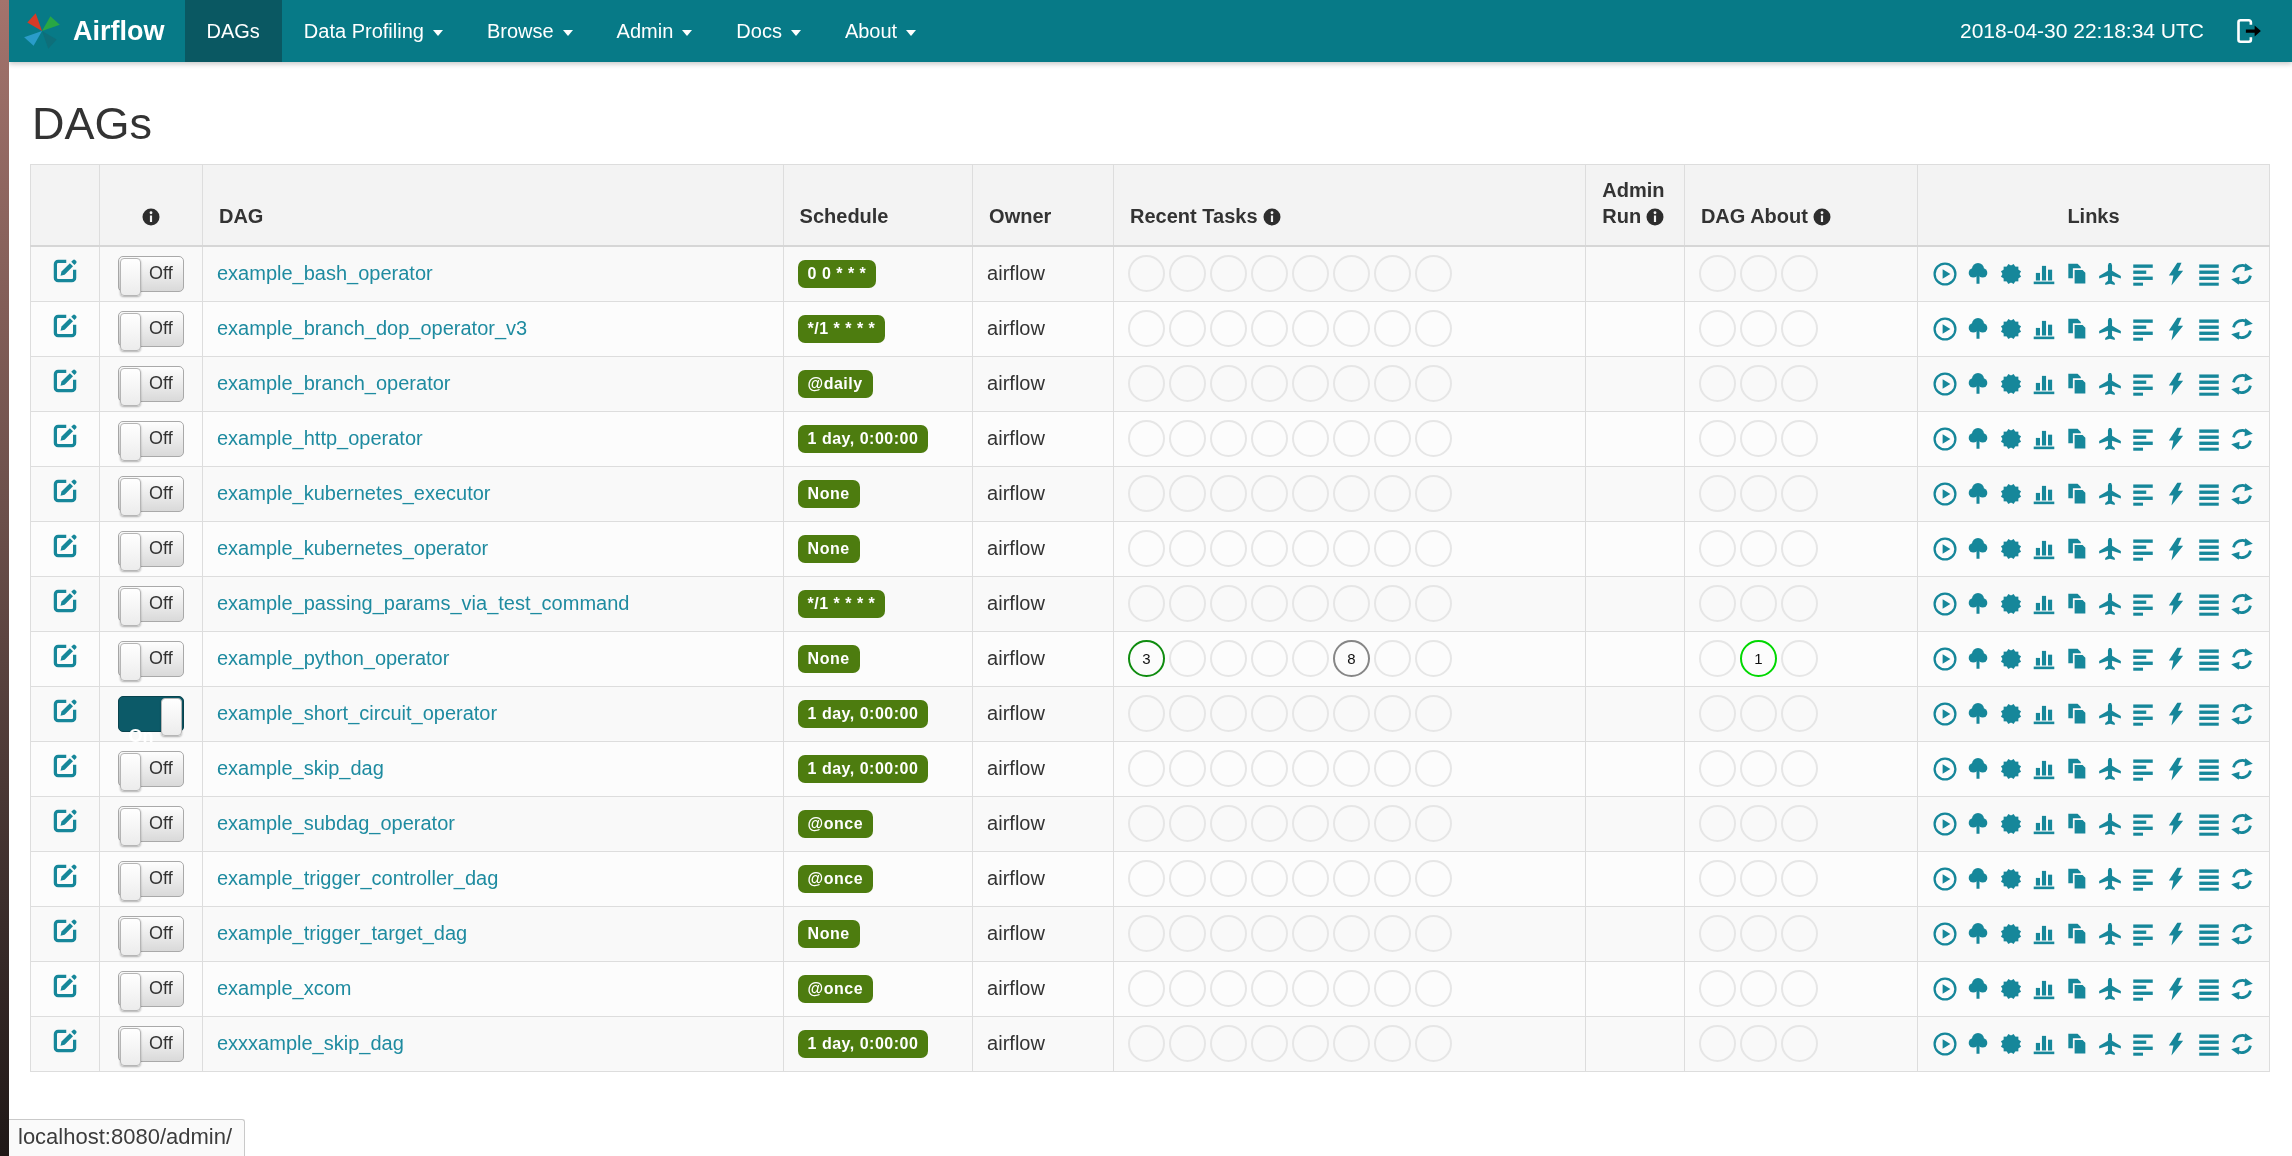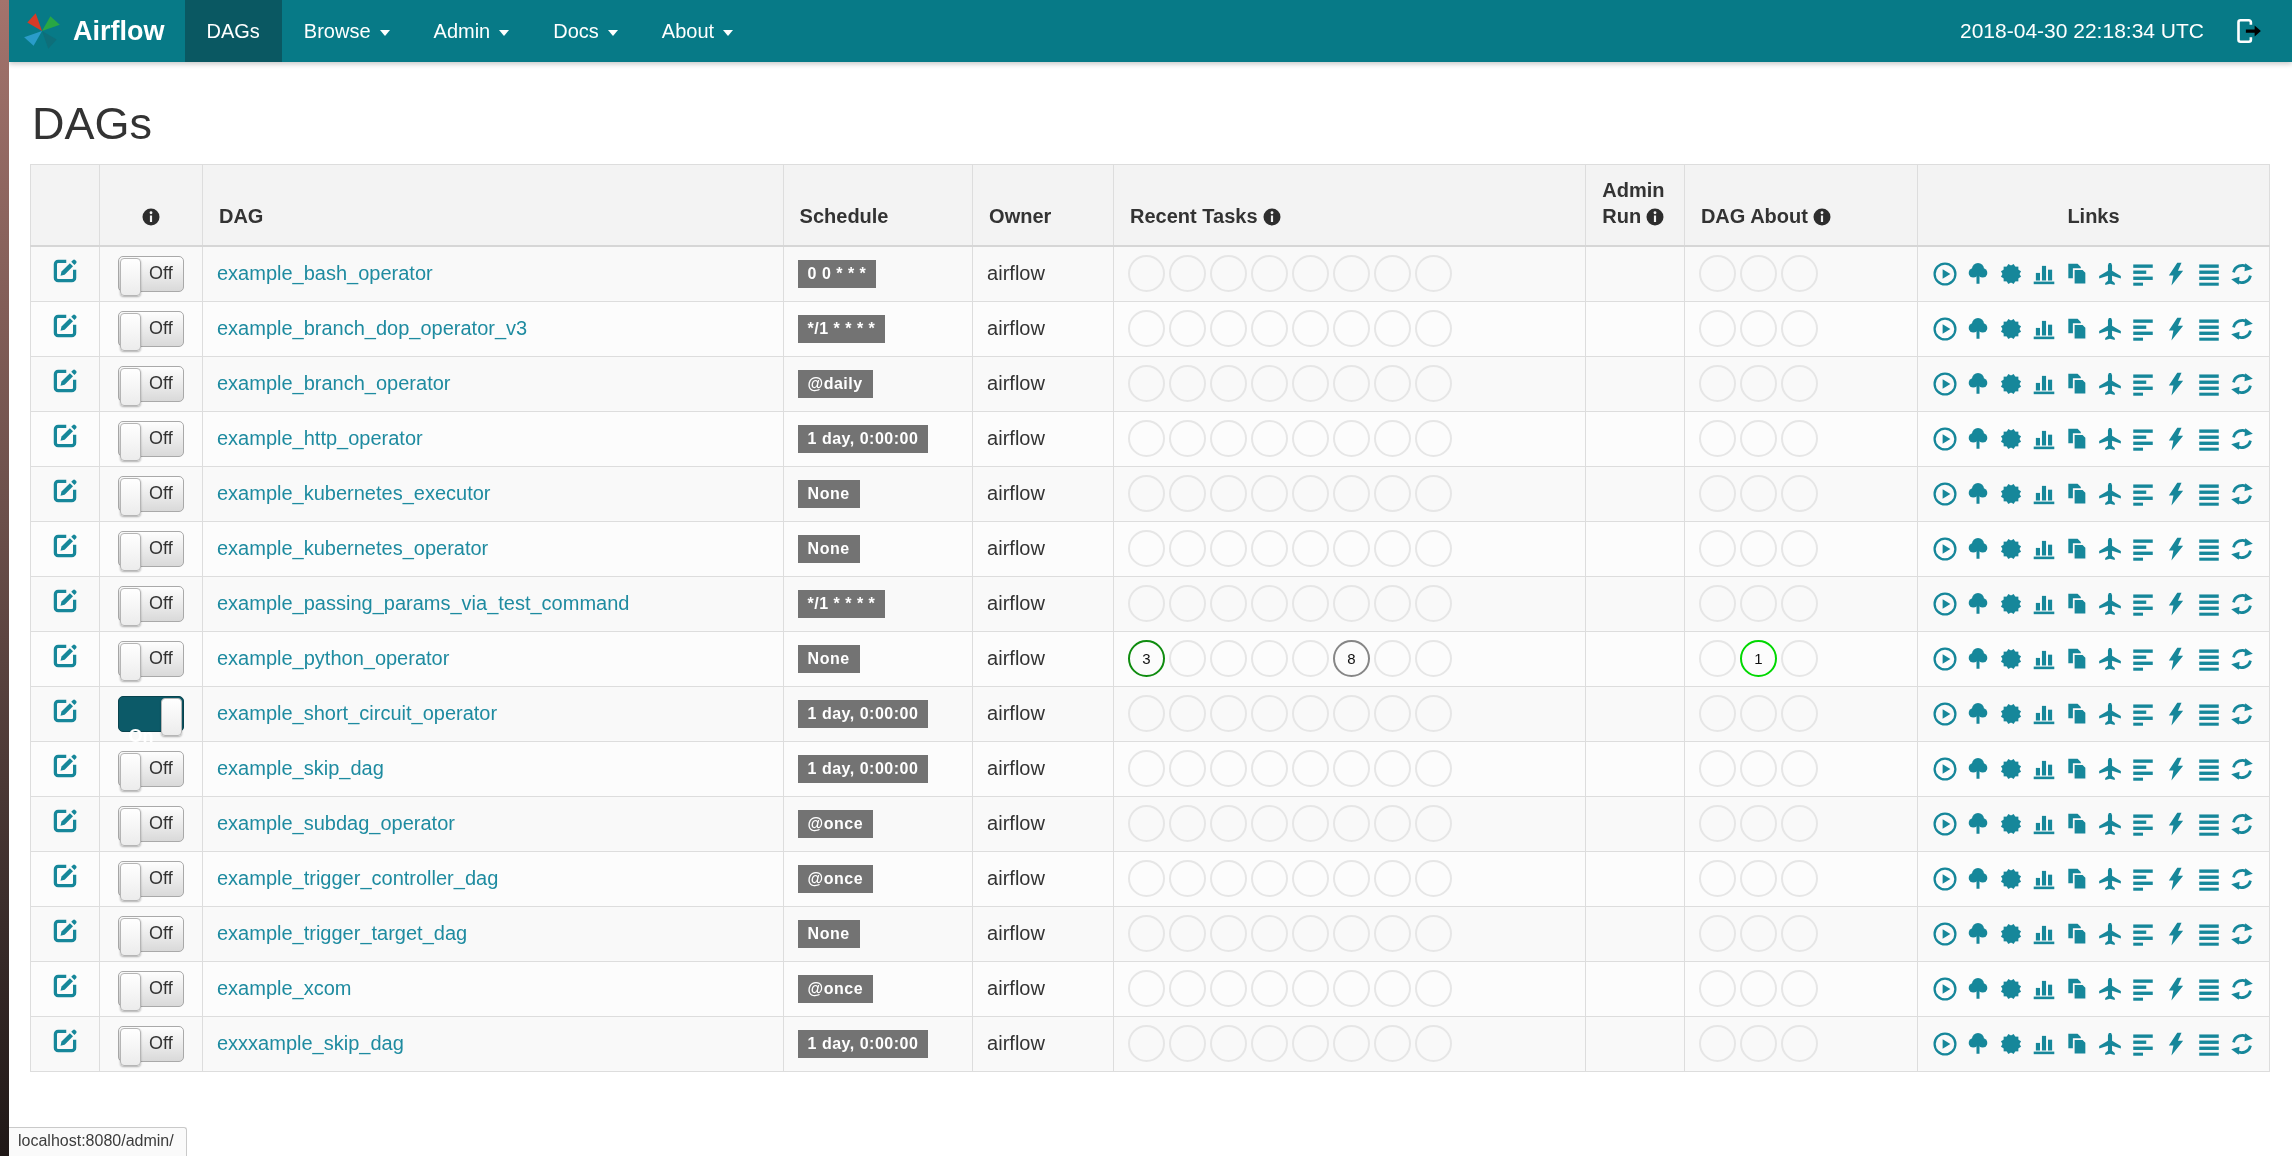--- a/index.html
+++ b/index.html
@@ -41,22 +41,22 @@
   .dag-table th,.dag-table td{border:1px solid #ddd;}
   .dag-table thead th{background:#f3f3f3;vertical-align:bottom;text-align:left;
     padding:12px 16px 16px;font-size:20px;font-weight:bold;color:#333;
     border-bottom:2px solid #d6d6d6;line-height:1.3;}
   .dag-table thead th.c{text-align:center;}
   .dag-table tbody td{height:55px;padding:0 14px;font-size:20px;background:#f9f9f9;}
   .dag-table tbody tr:nth-child(even) td{background:#fcfcfc;}
   .cell-center{text-align:center;}
   a.dag-name{color:#1e8ba0;text-decoration:none;}
   .owner{color:#333;}
-  .badge-schedule{background:#737373;color:#fff;font-weight:bold;font-size:16px;
-    padding:5px 10px;border-radius:0;display:inline-block;letter-spacing:.5px;}
+  .badge-schedule{background:#4d7c0f;color:#fff;font-weight:bold;font-size:16px;
+    padding:5px 10px;border-radius:7px;display:inline-block;letter-spacing:.5px;}
   
   .toggle{width:66px;height:36px;border-radius:5px;position:relative;display:inline-flex;
     align-items:center;justify-content:center;font-size:18px;cursor:pointer;vertical-align:middle;}
   .toggle .knob{position:absolute;top:1px;width:21px;height:38px;border-radius:4px;
     background:linear-gradient(#ffffff,#ececec);border:1px solid #b5b5b5;
     box-shadow:0 1px 2px rgba(0,0,0,.3);}
   .toggle.off{background:linear-gradient(#fefefe,#d9d9d9);border:1px solid #a9a9a9;color:#333;}
   .toggle.off .knob{left:1px;}
   .toggle.off .tg-label{margin-left:20px;}
   .toggle.on{background:#0c5a68;border:1px solid #09434e;color:#fff;font-weight:bold;}
@@ -70,21 +70,21 @@
   
   .links-wrap{display:flex;align-items:center;justify-content:center;gap:7px;}
   .links-wrap a{color:#16879a;display:block;line-height:0;}
   .ic{width:26px;height:26px;fill:currentColor;display:block;}
   .edit-link{color:#16879a;display:inline-block;line-height:0;}
   .edit-link .ic{width:30px;height:30px;}
   .hdr-info{width:20px;height:20px;fill:#2d2d2d;vertical-align:-4px;margin-left:4px;}
   
   .status-bubble{position:absolute;left:9px;bottom:0;background:#fafafa;
     border:1px solid #c9c9c9;border-bottom:none;border-left:none;
-    border-top-right-radius:3px;padding:4px 12px 6px 9px;font-size:16px;color:#3c3c3c;z-index:70;}
+    border-top-right-radius:3px;padding:4px 12px 6px 9px;font-size:22px;color:#3c3c3c;z-index:70;}
 </style>
 </head>
 <body>
 
 <svg width="0" height="0" style="position:absolute" aria-hidden="true">
   <defs>
     <symbol id="edit-glyph" viewBox="0 0 24 24">
       <path d="M3 6.5A3.5 3.5 0 0 1 6.5 3H13v2.6H6.5a.9.9 0 0 0-.9.9v11a.9.9 0 0 0 .9.9h11a.9.9 0 0 0 .9-.9V11H21v6.5a3.5 3.5 0 0 1-3.5 3.5h-11A3.5 3.5 0 0 1 3 17.5z"></path>
       <path d="M9.2 12.4 15.9 5.7l2.5 2.5-6.7 6.7-3.3.8z"></path>
       <path d="M17 4.6 19.5 7.1 20.9 5.7a1.2 1.2 0 0 0 0-1.7l-.8-.8a1.2 1.2 0 0 0-1.7 0z"></path>
@@ -166,20 +166,26 @@
     <span>Airflow</span>
   </a>
   <ul class="nav">
     <li class="active">
       <a href="#">
           <span>DAGs</span>
         </a>
       </li>
     <li>
       <a href="#">
+          <span>Data Profiling</span>
+      <span class="caret"></span>
+        </a>
+      </li>
+    <li>
+      <a href="#">
           <span>Browse</span>
       <span class="caret"></span>
         </a>
       </li>
     <li>
       <a href="#">
           <span>Admin</span>
       <span class="caret"></span>
         </a>
       </li>

